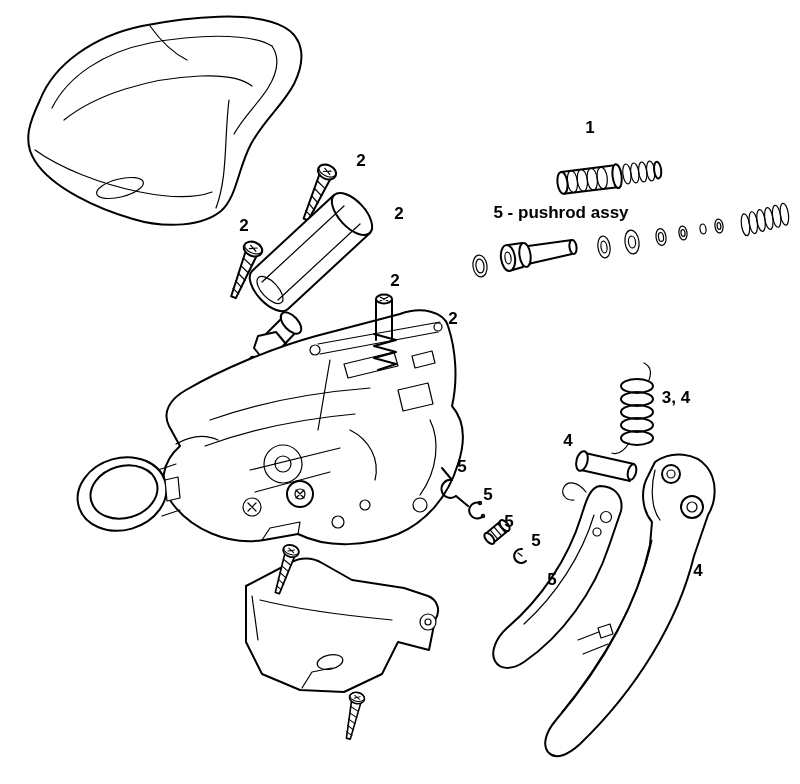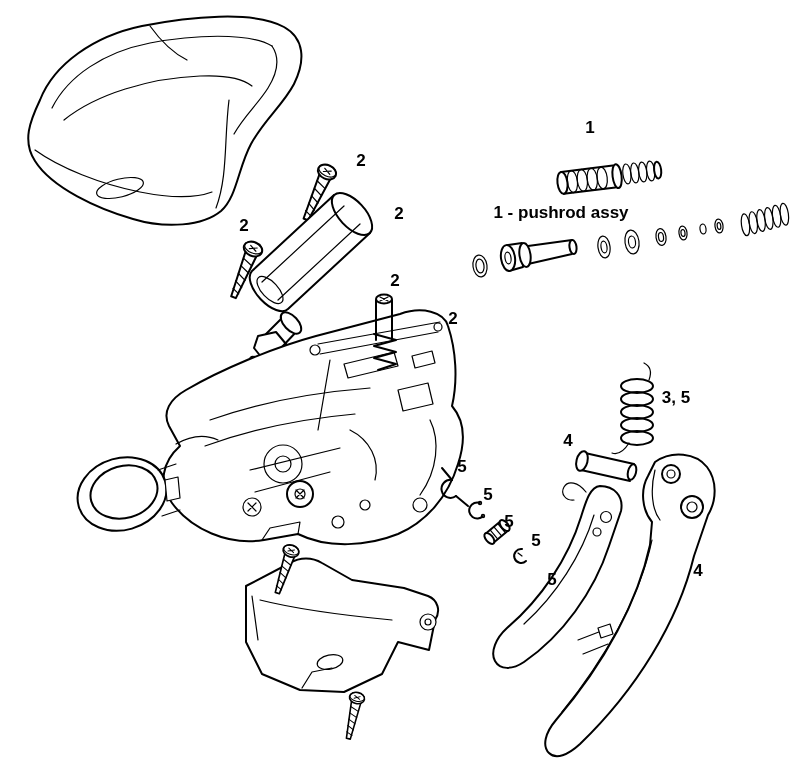--- a/index.html
+++ b/index.html
@@ -220,24 +220,24 @@
       <path class="tn" d="M 518,553 L 522,556"></path>
     </g>
   </svg>
 
   <div class="callout" style="left:590px;top:127px;">1</div>
   <div class="callout" style="left:361px;top:160px;">2</div>
   <div class="callout" style="left:244px;top:225px;">2</div>
   <div class="callout" style="left:399px;top:213px;">2</div>
   <div class="callout" style="left:395px;top:280px;">2</div>
   <div class="callout" style="left:453px;top:318px;">2</div>
-  <div class="callout" style="left:676px;top:397px;">3, 5</div>
+  <div class="callout" style="left:676px;top:397px;">3, 4</div>
   <div class="callout" style="left:568px;top:440px;">4</div>
   <div class="callout" style="left:698px;top:570px;">4</div>
   <div class="callout" style="left:462px;top:466px;">5</div>
   <div class="callout" style="left:488px;top:494px;">5</div>
   <div class="callout" style="left:509px;top:521px;">5</div>
   <div class="callout" style="left:536px;top:540px;">5</div>
   <div class="callout" style="left:552px;top:579px;">5</div>
 
-  <div class="callout" style="left:561px;top:212px;">1 - pushrod assy</div>
+  <div class="callout" style="left:561px;top:212px;">5 - pushrod assy</div>
 
 </div>
 
 </body></html>

